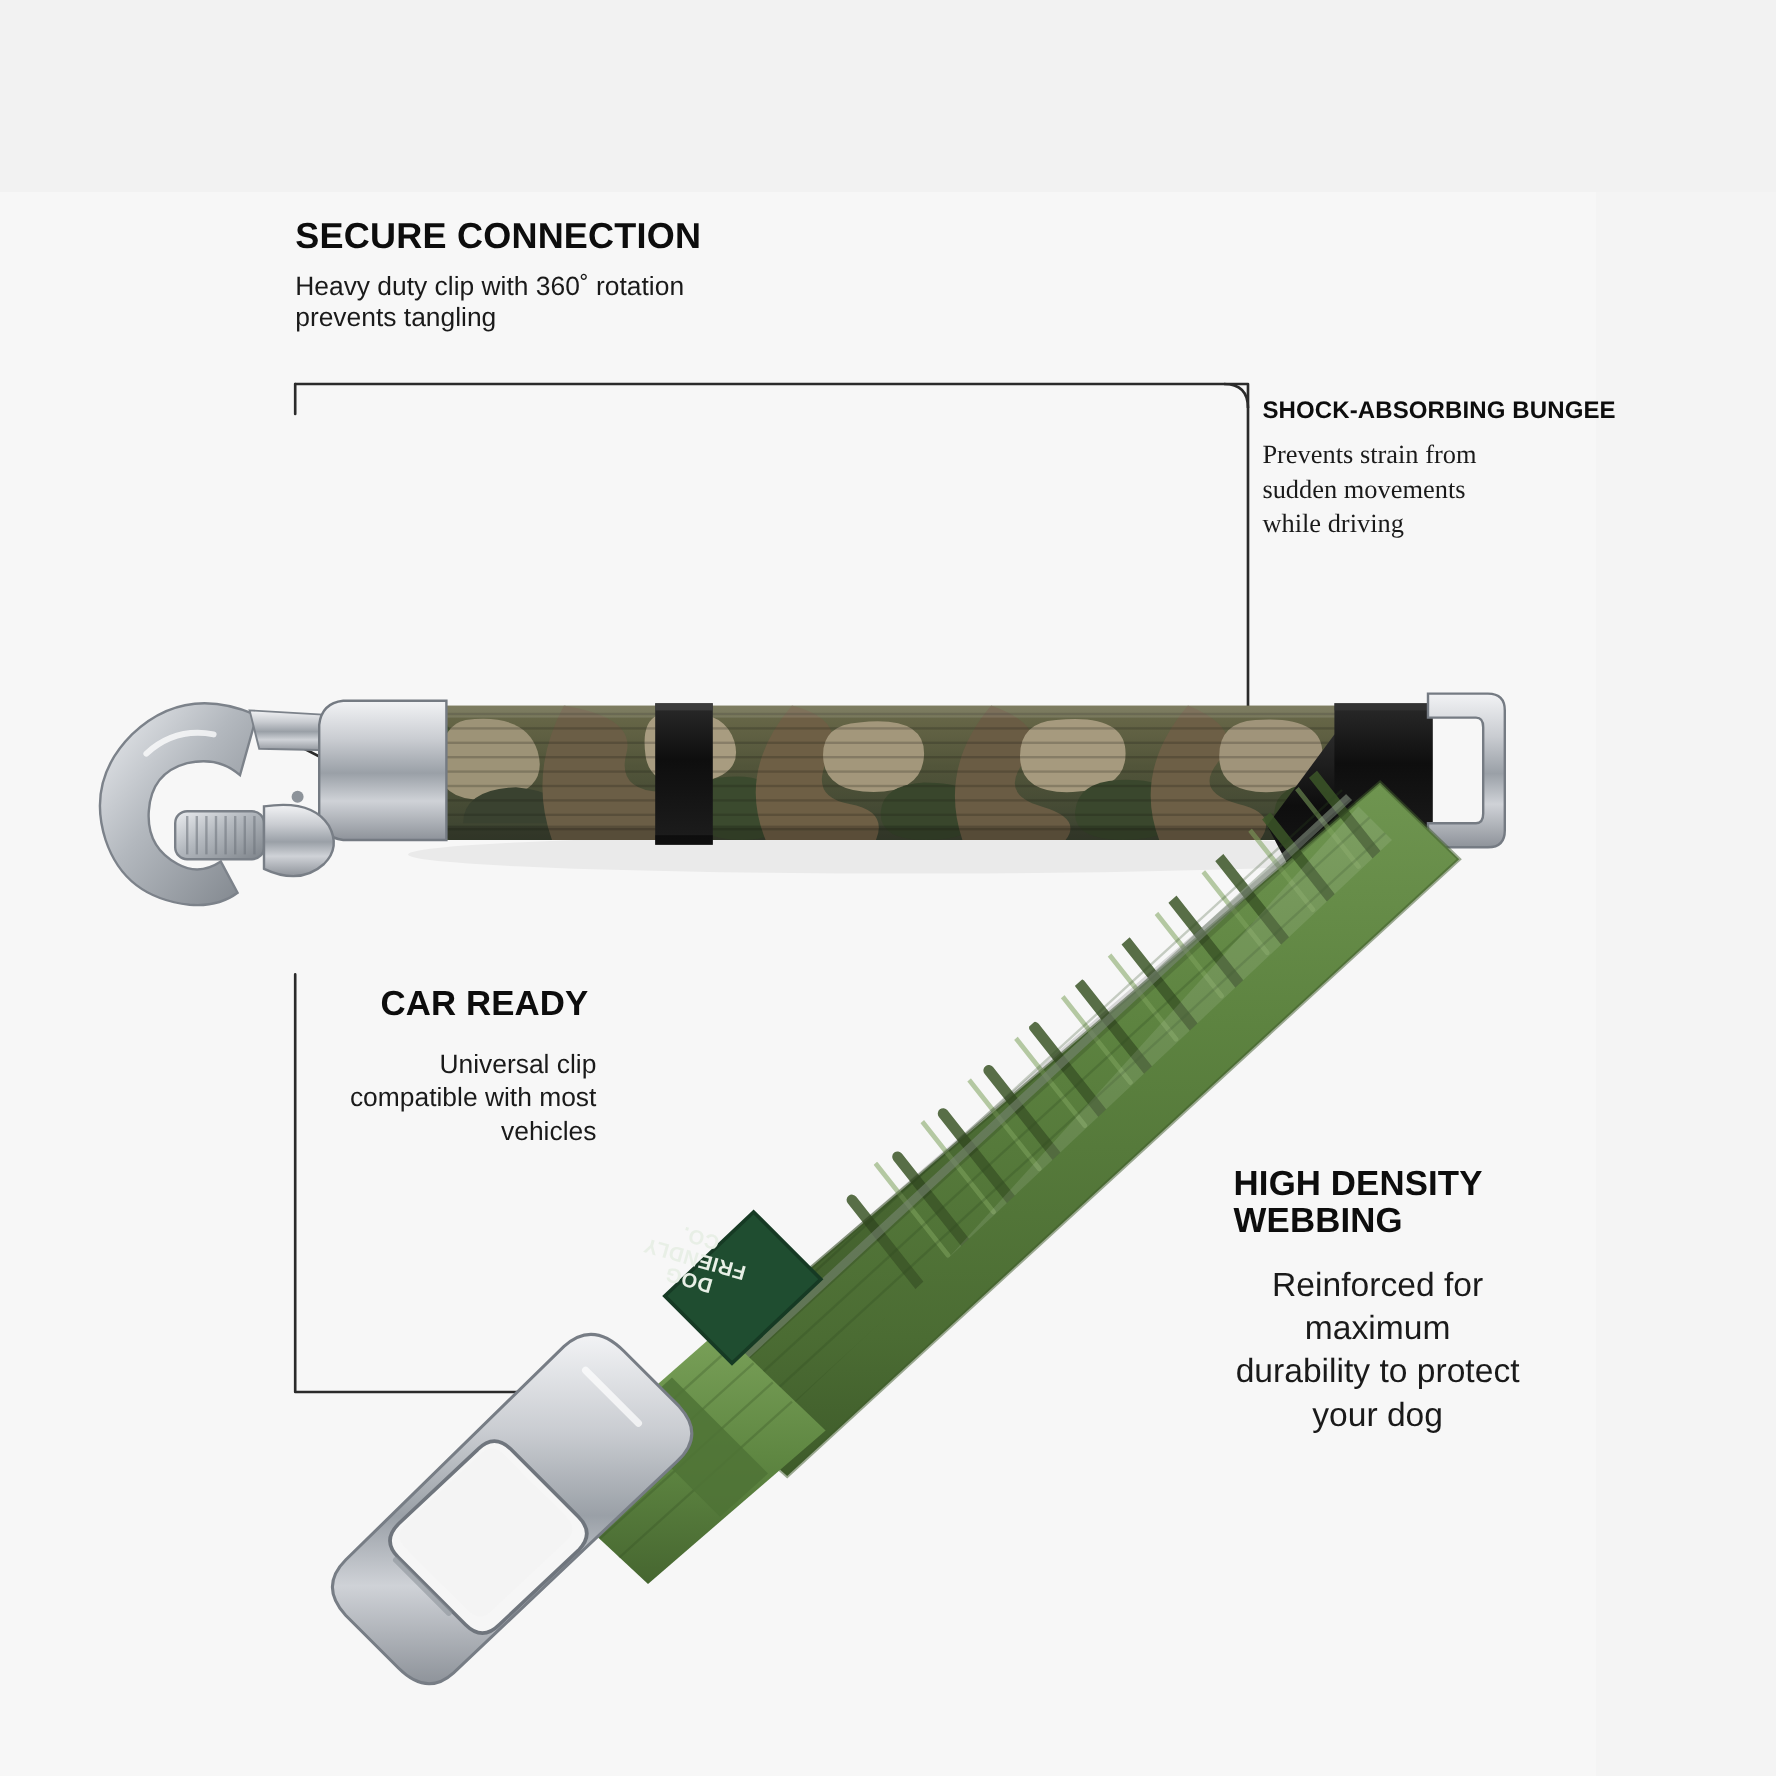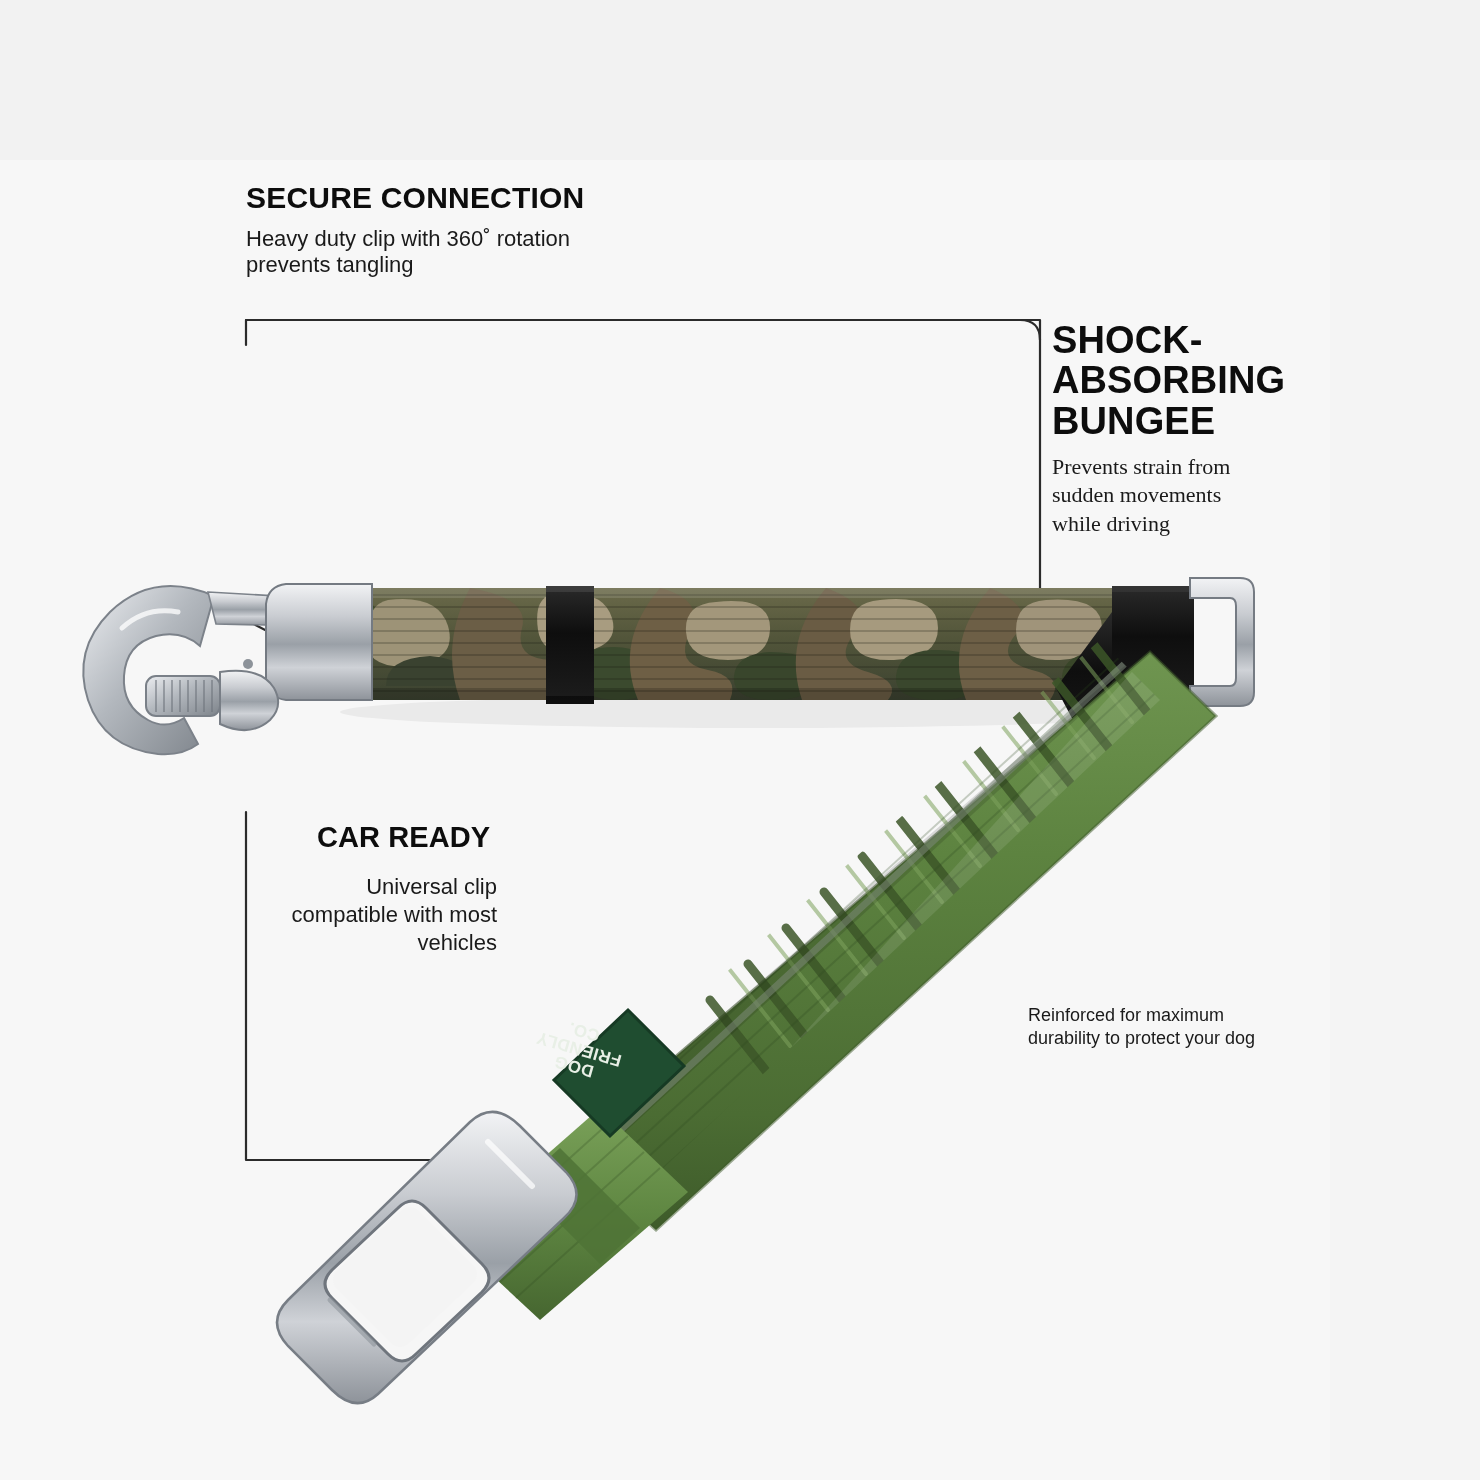--- a/index.html
+++ b/index.html
@@ -36,30 +36,30 @@
     color:#1a1a1a;
     line-height:1.17;
     margin-top:12px;
   }
 
   #c-secure{left:246px;top:182px;width:520px;}
   #c-secure .title{font-size:30px;letter-spacing:0.2px;}
   #c-secure .body{font-size:22px;width:330px;margin-top:12px;}
 
   #c-bungee{left:1052px;top:320px;width:360px;}
-  #c-bungee .title{font-size:38px;letter-spacing:0.1px;}
+  #c-bungee .title{font-size:20px;letter-spacing:0.1px;margin-top:12px;}
   #c-bungee .body{font-size:22px;width:220px;line-height:1.3;font-family:Liberation Serif, serif;}
 
   #c-car{left:277px;top:822px;width:300px;}
   #c-car .title{font-size:29px;letter-spacing:0.1px;margin-left:40px;}
   #c-car .body{font-size:22px;width:220px;margin-top:20px;line-height:1.28;text-align:right;}
 
   #c-webbing{left:1028px;top:972px;width:330px;}
   #c-webbing .title{font-size:29px;letter-spacing:0.1px;}
-  #c-webbing .body{font-size:18px;width:240px;margin-top:32px;line-height:1.28;}
+  #c-webbing .body{font-size:28px;width:240px;margin-top:20px;line-height:1.28;text-align:center;}
 
   
   .leader{position:absolute;pointer-events:none;}
 
   
   .product{position:absolute;left:0;top:0;width:1480px;height:1480px;}
   .logo-text{
     position:absolute;
     color:#e8efe6;
     font-weight:bold;
@@ -323,16 +323,17 @@
     <div class="title">SHOCK-ABSORBING BUNGEE</div>
     <div class="body">Prevents strain from sudden movements while driving</div>
   </div>
 
   <div class="callout" id="c-car">
     <div class="title">CAR READY</div>
     <div class="body">Universal clip compatible with most vehicles</div>
   </div>
 
   <div class="callout" id="c-webbing">
+    <div class="title">HIGH DENSITY WEBBING</div>
     <div class="body">Reinforced for maximum durability to protect your dog</div>
   </div>
 
 </div>
 
 </body></html>

